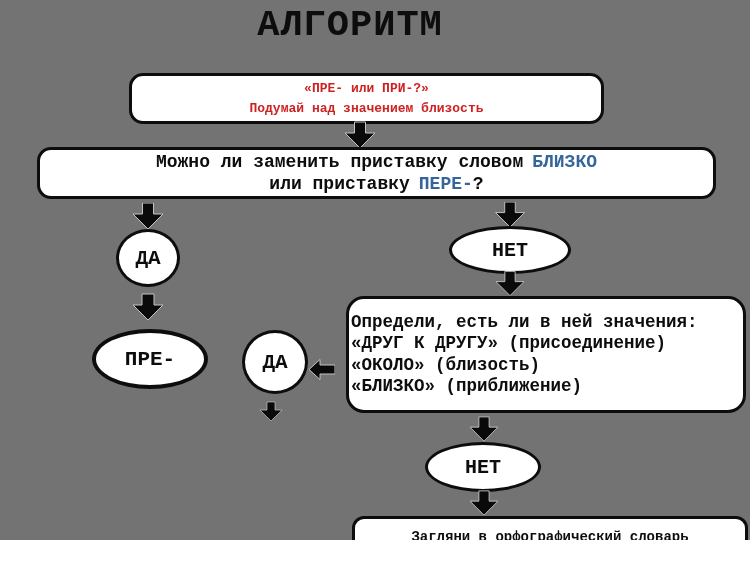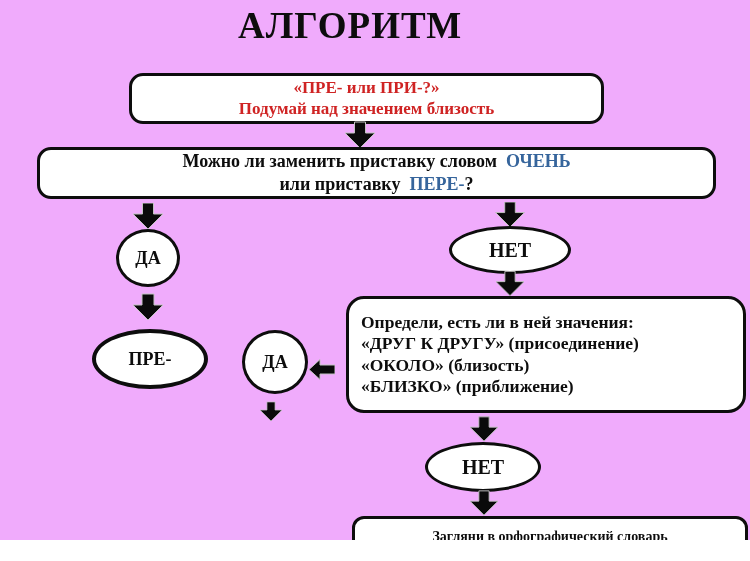--- a/index.html
+++ b/index.html
@@ -1,40 +1,40 @@
 <!DOCTYPE html>
 <html><head>
 <meta charset="utf-8">
 <style>
   html,body{margin:0;padding:0;background:#ffffff;}
   #slide{
-    position:relative;width:750px;height:540px;background:#f0abfc;overflow:hidden;
-    font-family:Liberation Serif, serif;color:#0d0d0d;
+    position:relative;width:750px;height:540px;background:#737373;overflow:hidden;
+    font-family:Liberation Mono, monospace;color:#0d0d0d;
   }
   .abs{position:absolute;}
   .title{
     left:120px;top:4px;width:460px;text-align:center;
     font-size:37px;font-weight:bold;letter-spacing:1px;color:#0d0d0d;
   }
   .rbox{
     box-sizing:border-box;border:3px solid #0d0d0d;border-radius:14px;background:#ffffff;
     display:flex;flex-direction:column;justify-content:space-evenly;align-items:center;
     font-weight:bold;
   }
   .rbox.leftalign{align-items:flex-start;justify-content:center;}
-  .start-box{left:129px;top:73px;width:475px;height:51px;color:#cf2323;font-size:17px;}
+  .start-box{left:129px;top:73px;width:475px;height:51px;color:#cf2323;font-size:13px;}
   .question-box{left:37px;top:147px;width:679px;height:52px;font-size:18px;}
   .blue{color:#36659c;margin-left:9px;}
   .ink{color:#0d0d0d;}
-  .meanings-box{left:346px;top:296px;width:400px;height:117px;padding:4px 12px;font-size:17.5px;line-height:21.4px;border-radius:18px;}
+  .meanings-box{left:346px;top:296px;width:400px;height:117px;padding:4px 2px;font-size:17.5px;line-height:21.4px;border-radius:18px;}
   .meanings-box div{white-space:nowrap;}
   .dictionary-box{left:352px;top:516px;width:396px;height:42px;font-size:14px;border-radius:12px;}
   .node{
     box-sizing:border-box;border:3px solid #0d0d0d;border-radius:50%;background:#ffffff;
-    display:flex;align-items:center;justify-content:center;font-weight:bold;font-size:18px;
+    display:flex;align-items:center;justify-content:center;font-weight:bold;font-size:21px;
   }
   .node-yes-left{left:116px;top:229px;width:64px;height:58px;}
   .node-pre{left:92px;top:329px;width:116px;height:60px;border-width:4px;}
   .node-no-top{left:449px;top:226px;width:122px;height:48px;font-size:20px;}
   .node-yes-middle{left:242px;top:330px;width:66px;height:64px;}
   .node-pri{left:221px;top:430px;width:94px;height:55px;border-width:4px;}
   .node-no-bottom{left:425px;top:442px;width:116px;height:50px;font-size:20px;}
   svg{display:block;}
 </style>
 </head>
@@ -48,21 +48,21 @@
     <div>«ПРЕ- или ПРИ-?»</div>
     <div>Подумай над значением близость</div>
   </div>
 
   <svg class="abs" style="left:345px;top:121px;" width="30" height="28" viewBox="0 0 30 26">
     <polygon points="9.5,0 20.5,0 20.5,11 30,11 15,26 0,11 9.5,11" fill="#0a0a0a" stroke="#c4c4c4" stroke-width="1"></polygon>
   </svg>
 
   <div class="abs rbox question-box">
     <div>
-      <span class="ink">Можно ли заменить приставку словом</span><span class="blue">ОЧЕНЬ</span>
+      <span class="ink">Можно ли заменить приставку словом</span><span class="blue">БЛИЗКО</span>
     </div>
     <div>
       <span class="ink">или приставку</span><span class="blue">ПЕРЕ-</span><span class="ink">?</span>
     </div>
   </div>
 
   <svg class="abs" style="left:133px;top:203px;" width="30" height="26" viewBox="0 0 30 26">
     <polygon points="9.5,0 20.5,0 20.5,11 30,11 15,26 0,11 9.5,11" fill="#0a0a0a" stroke="#c4c4c4" stroke-width="1"></polygon>
   </svg>
 

